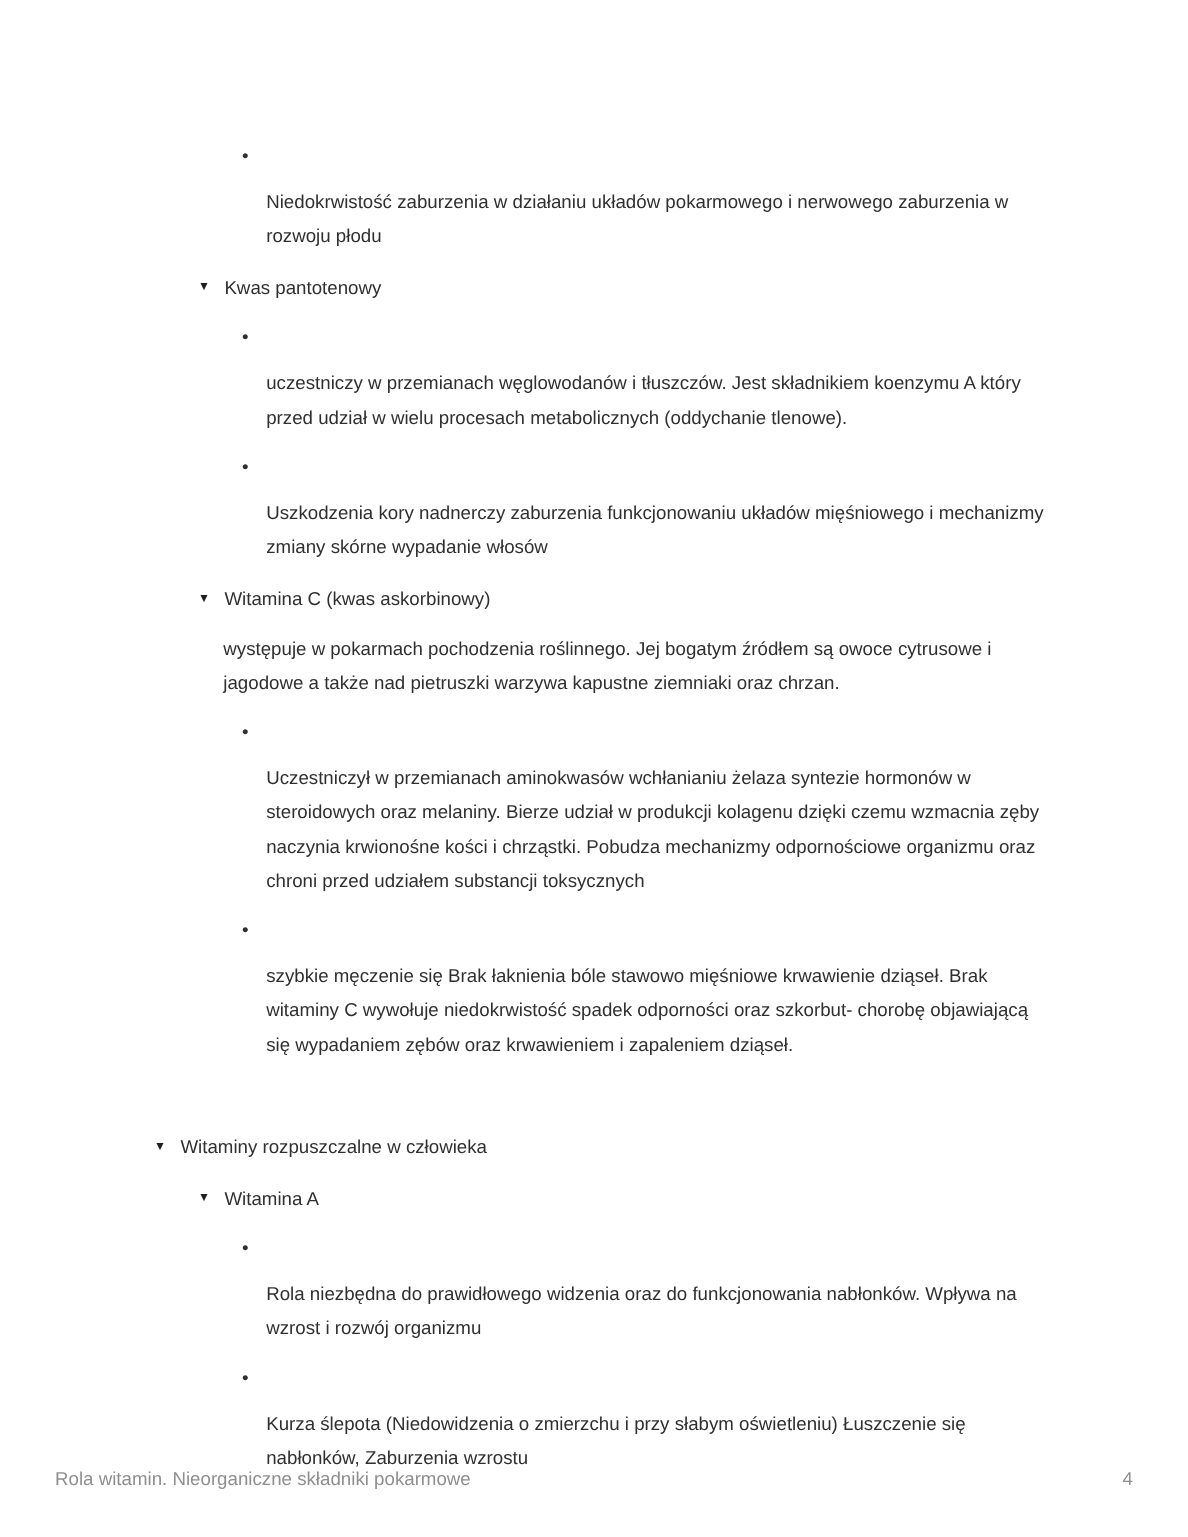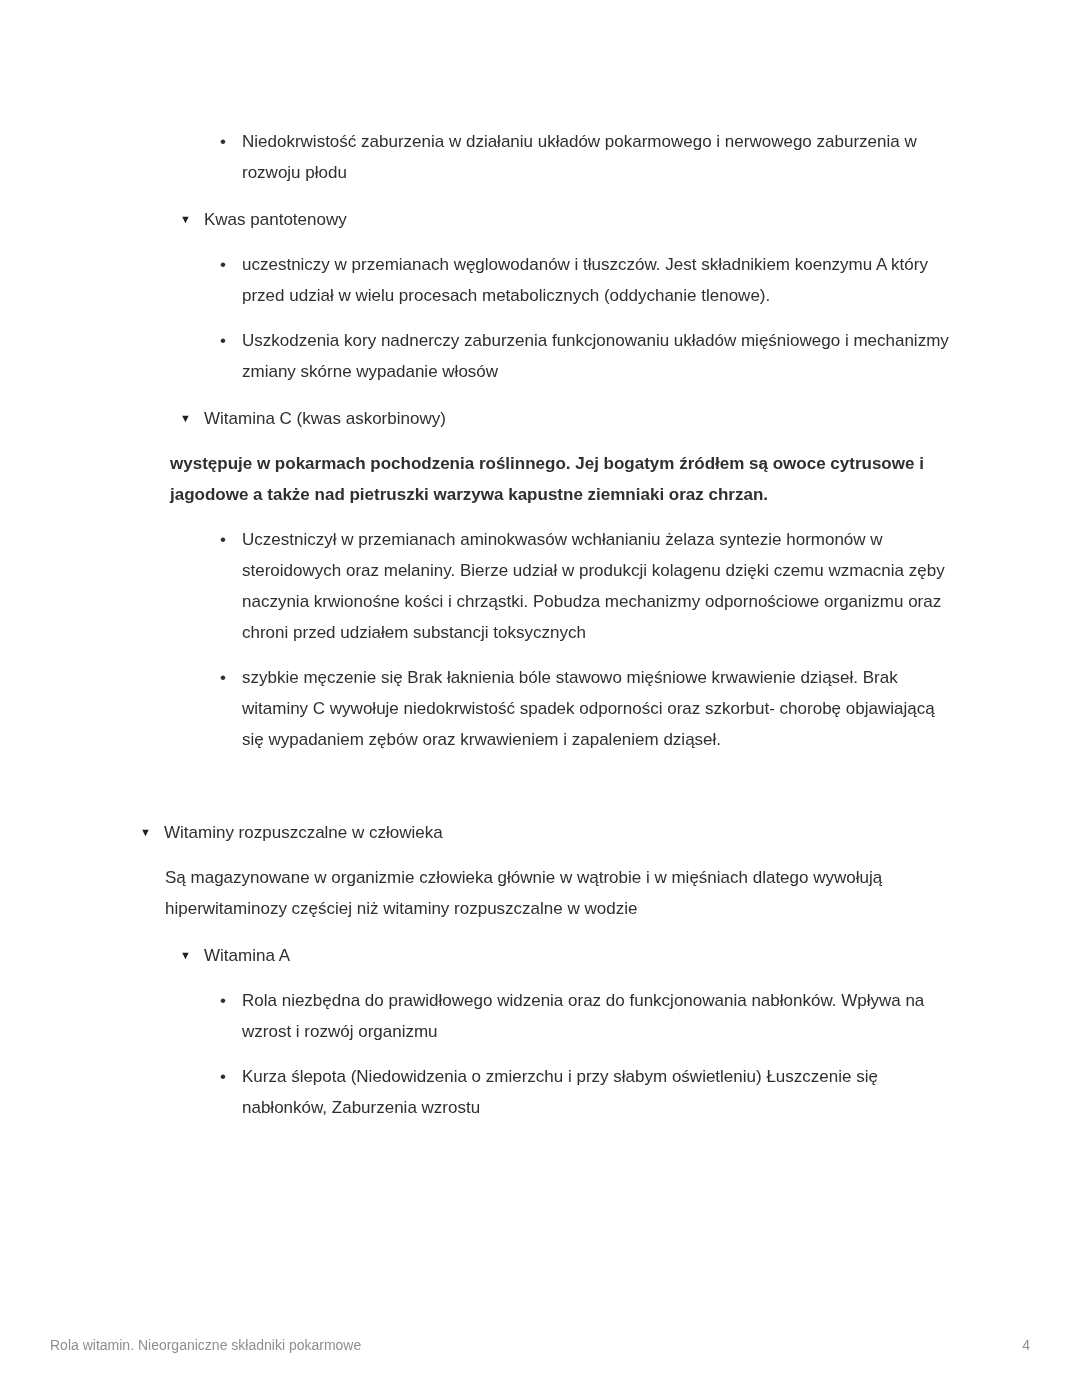--- a/index.html
+++ b/index.html
@@ -22,53 +22,53 @@
     line-height: 31px;
   }
   .block { margin-bottom: 14px; }
 
   .bullet { display: flex; align-items: flex-start; }
   .marker {
     flex: 0 0 22px;
     font-size: 17px;
     line-height: 31px;
   }
-  .bullet .text { flex: 1 1 auto; }
+  .bullet .text { flex: 1 1 auto; margin-top: 42px; }
 
   .toggle {
     display: flex;
     align-items: flex-start;
     margin-top: 16px;
     cursor: pointer;
   }
   .arrow {
     flex: 0 0 24px;
     font-size: 11px;
     line-height: 31px;
     color: #1f1f1f;
   }
   .toggle .text { flex: 1 1 auto; }
 
   .lvl0 { margin-left: 0; }
   .lvl1 { margin-left: 40px; }
   .para0 { margin-left: 25px; }
-  .para1 { margin-left: 30px; font-weight: bold; }
+  .para1 { margin-left: 63px; }
   .blt2  { margin-left: 80px; }
 
   .section-gap { margin-top: 62px; }
 
   .footer {
     position: absolute;
     left: 50px;
     right: 50px;
     bottom: 44px;
     display: flex;
     justify-content: space-between;
     align-items: baseline;
-    font-size: 14px;
+    font-size: 17px;
     line-height: 16px;
     color: #8e8e8e;
   }
 </style>
 </head>
 <body>
 
 <div class="page">
   <div class="content">
 
@@ -101,21 +101,20 @@
     </div>
     <div class="block bullet blt2">
       <span class="marker">•</span>
       <span class="text">szybkie męczenie się Brak łaknienia bóle stawowo mięśniowe krwawienie dziąseł. Brak witaminy C wywołuje niedokrwistość spadek odporności oraz szkorbut- chorobę objawiającą się wypadaniem zębów oraz krwawieniem i zapaleniem dziąseł.</span>
     </div>
 
     <div class="block toggle lvl0 section-gap">
       <span class="arrow">▼</span>
       <span class="text">Witaminy rozpuszczalne w człowieka</span>
     </div>
-    <div class="block para0">Są magazynowane w organizmie człowieka głównie w wątrobie i w mięśniach dlatego wywołują hiperwitaminozy częściej niż witaminy rozpuszczalne w wodzie</div>
 
     <div class="block toggle lvl1">
       <span class="arrow">▼</span>
       <span class="text">Witamina A</span>
     </div>
     <div class="block bullet blt2">
       <span class="marker">•</span>
       <span class="text">Rola niezbędna do prawidłowego widzenia oraz do funkcjonowania nabłonków. Wpływa na wzrost i rozwój organizmu</span>
     </div>
     <div class="block bullet blt2">

